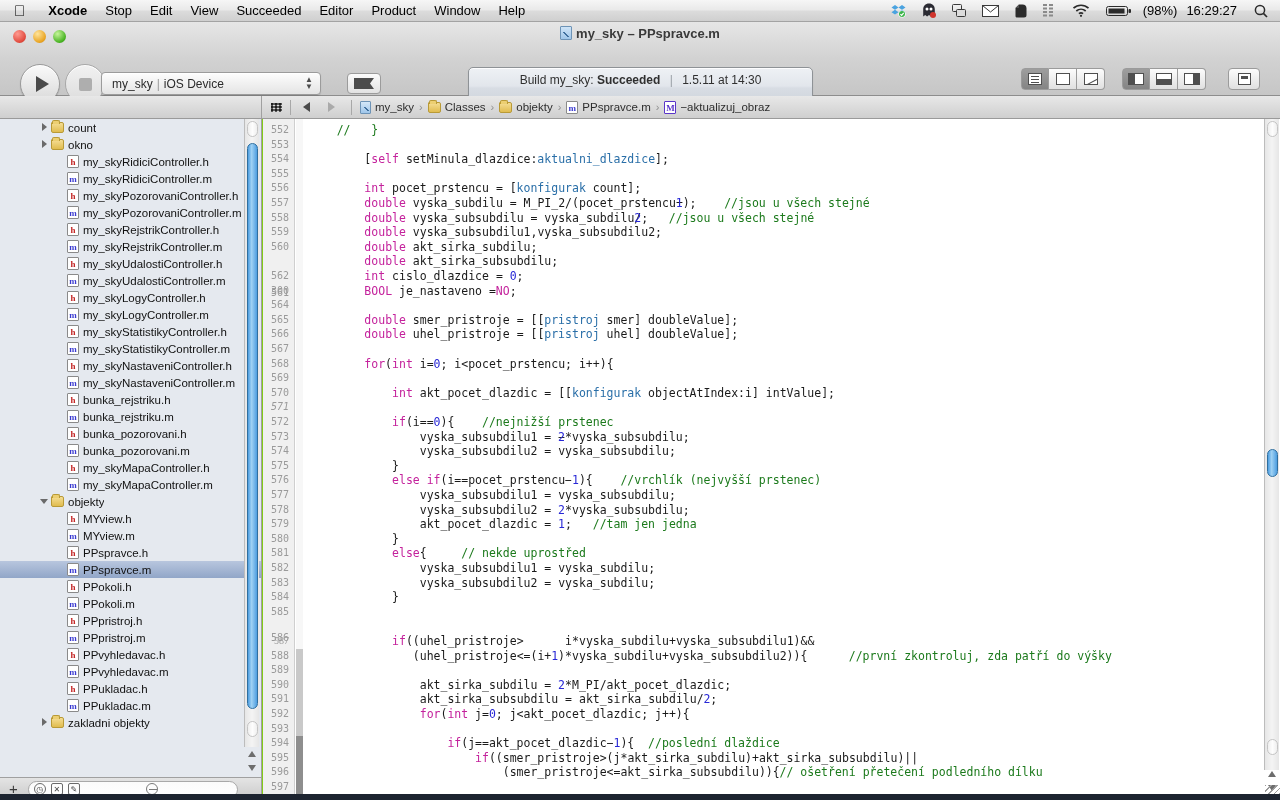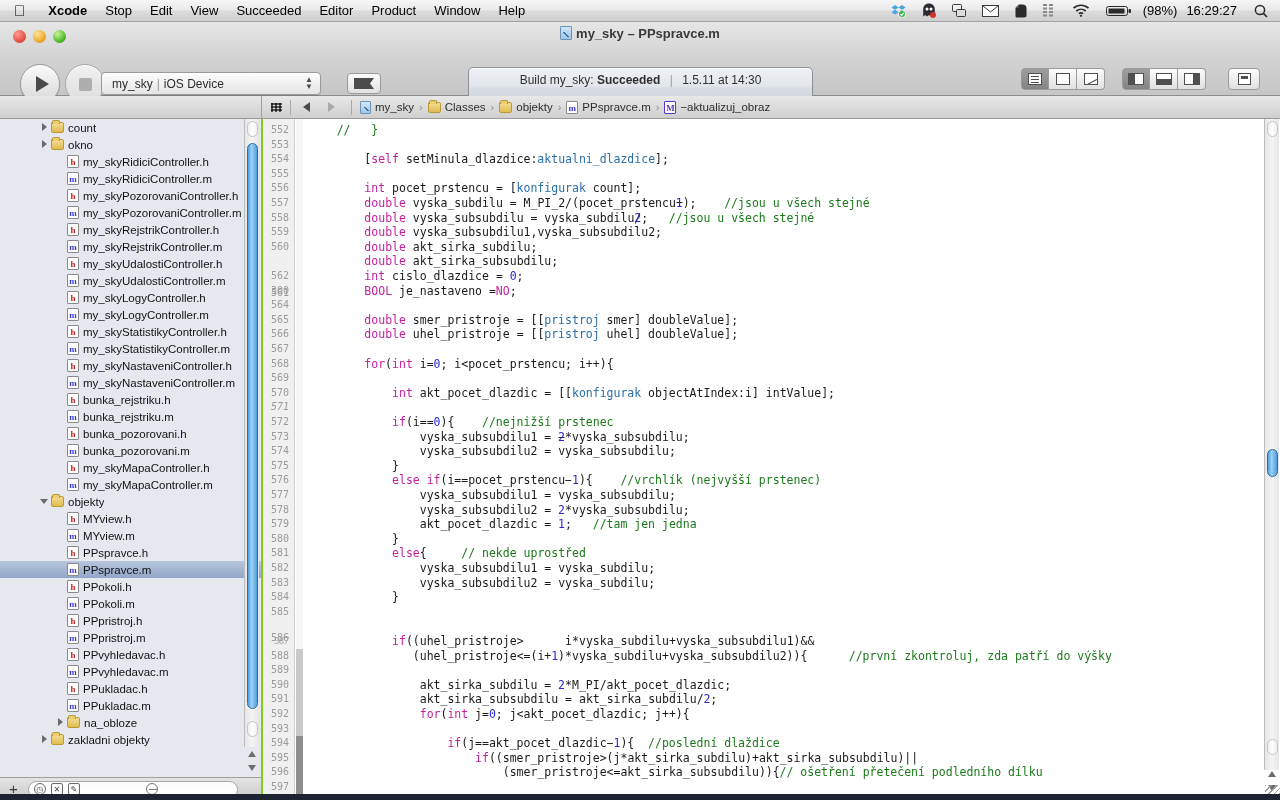--- a/index.html
+++ b/index.html
@@ -693,25 +693,20 @@
       <div class="navrow" style="padding-left: 56px;">
         <span class="disc "></span>
         <span class="ic-h" style="flex: 0 0 auto;">h</span>
         <span class="lbl">PPukladac.h</span>
       </div>
       <div class="navrow" style="padding-left: 56px;">
         <span class="disc "></span>
         <span class="ic-m" style="flex: 0 0 auto;">m</span>
         <span class="lbl">PPukladac.m</span>
       </div>
-      <div class="navrow" style="padding-left: 56px;">
-        <span class="disc closed"></span>
-        <span class="ic-folder" style="flex: 0 0 auto;"></span>
-        <span class="lbl">na_obloze</span>
-      </div>
       <div class="navrow" style="padding-left: 40px;">
         <span class="disc closed"></span>
         <span class="ic-folder" style="flex: 0 0 auto;"></span>
         <span class="lbl">zakladni objekty</span>
       </div>
     </div>
 
   <div class="sbtrack" style="left:244px; top:97px; height:628px;">
     <div class="sbcap" style="top:2px;"></div>
     <div class="sbthumb" style="top:24px; height:566px;"></div>

